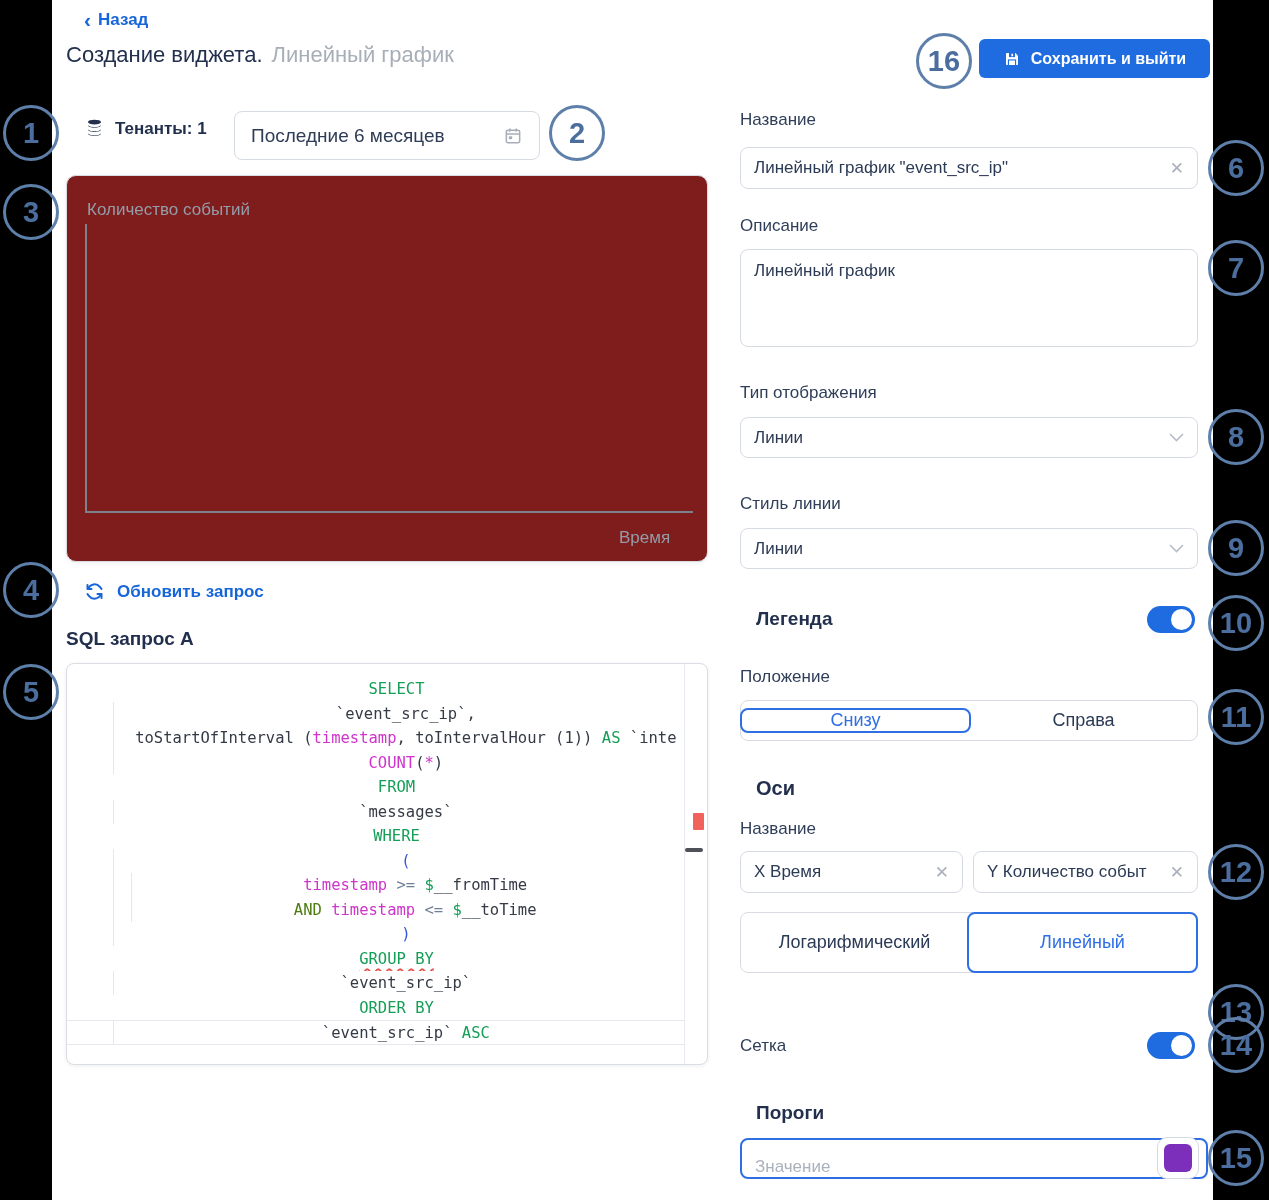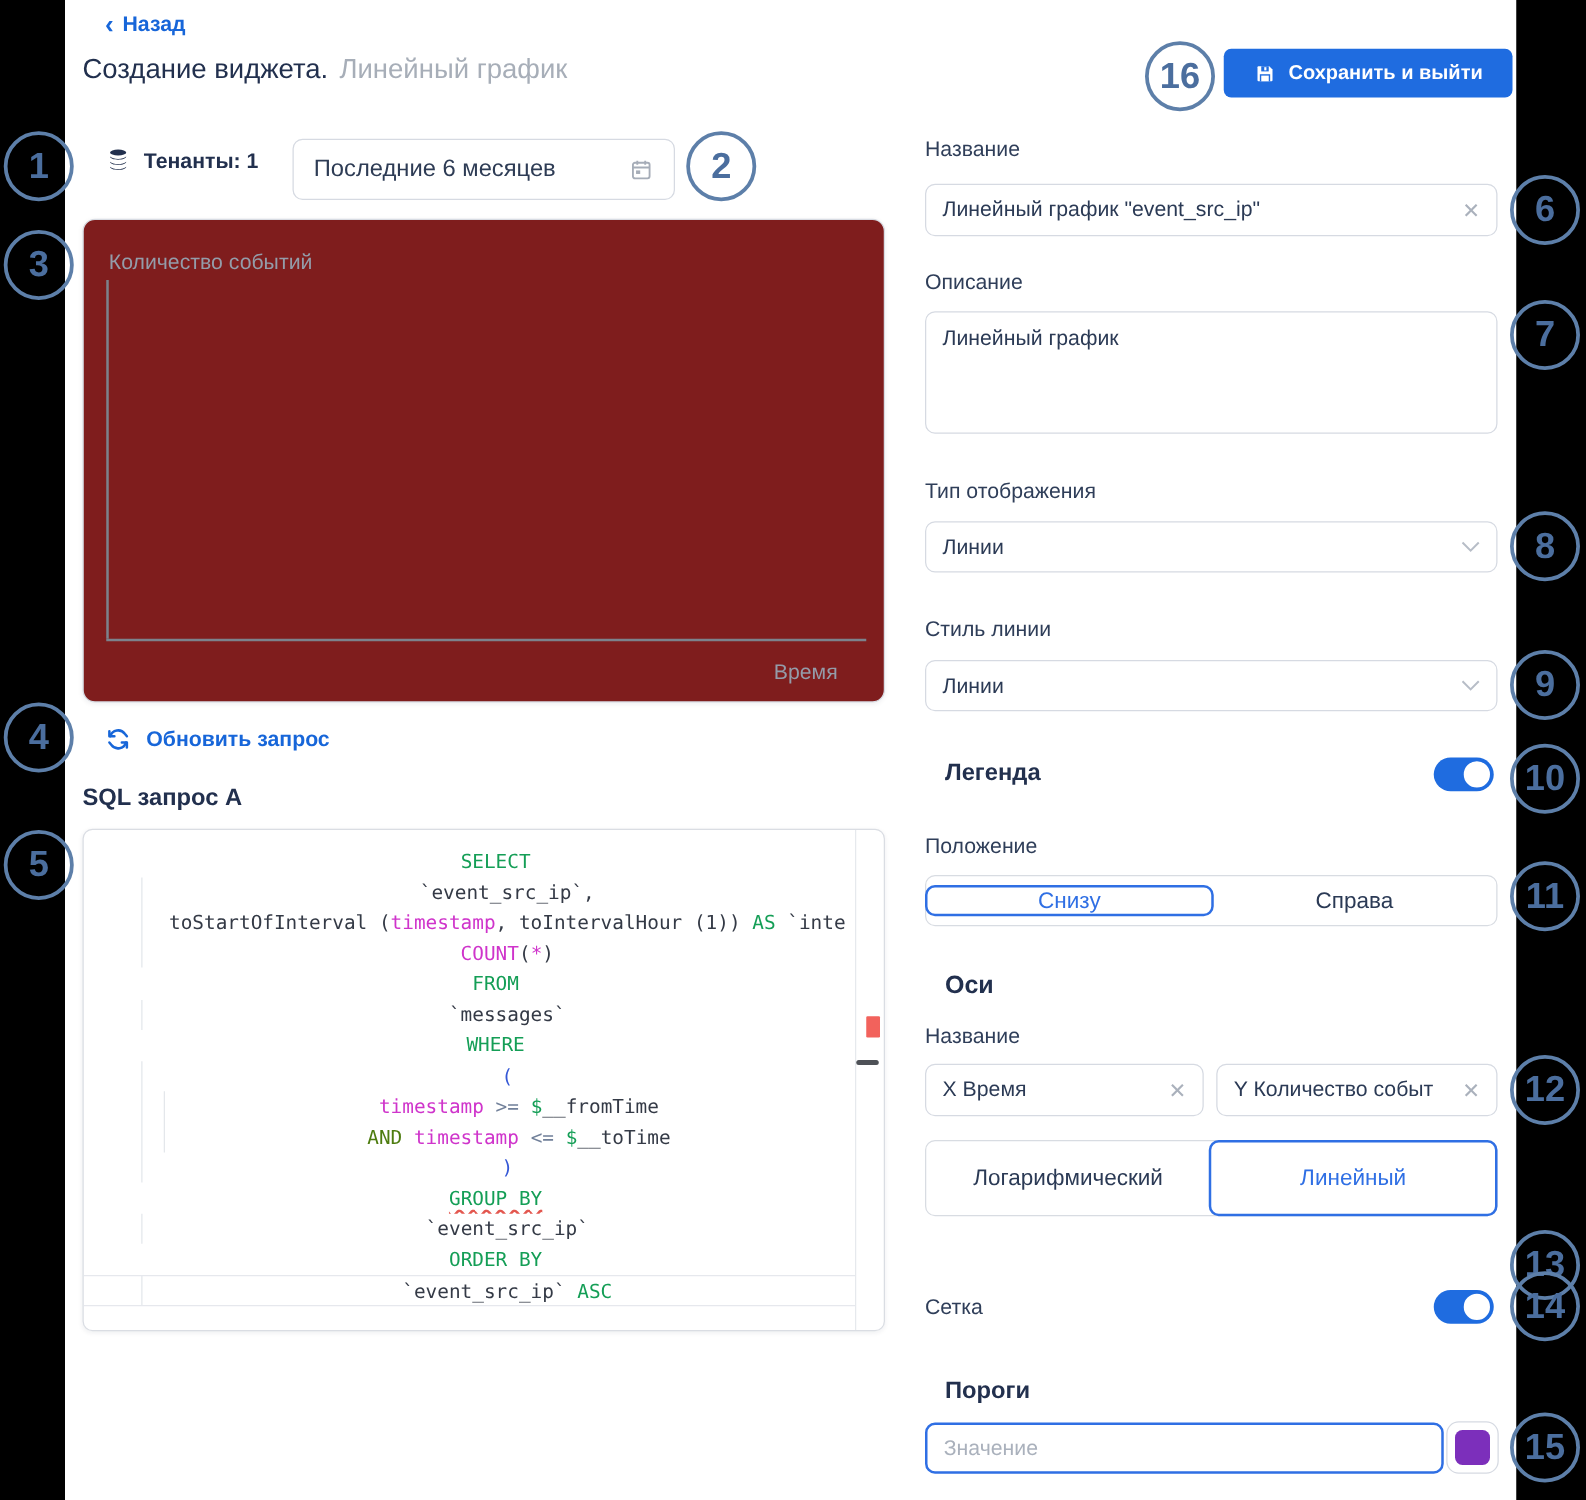--- a/index.html
+++ b/index.html
@@ -246,21 +246,21 @@
   <div class="seg-opt">Логарифмический</div>
   <div class="seg-opt selected">Линейный</div>
 </div>
 
 <div class="f-label" style="top:1036px;">Сетка</div>
 <div class="toggle" style="top:1032px;">
     <div class="knob"></div>
   </div>
 
 <div class="f-heading" style="top:1102px;font-size:19px;">Пороги</div>
-<div class="inp th-inp" style="top:1138px;width:415px;height:41px;">
+<div class="inp th-inp" style="top:1138px;width:468px;height:41px;align-items:flex-end;">
   <span class="ph">Значение</span>
 </div>
 <div class="swatch-btn">
   <div class="swatch"></div>
 </div>
 
 <div class="ann" style="left:3px;top:105px;">1</div>
 <div class="ann" style="left:549px;top:105px;">2</div>
 <div class="ann" style="left:3px;top:184px;">3</div>
 <div class="ann" style="left:3px;top:562px;">4</div>

